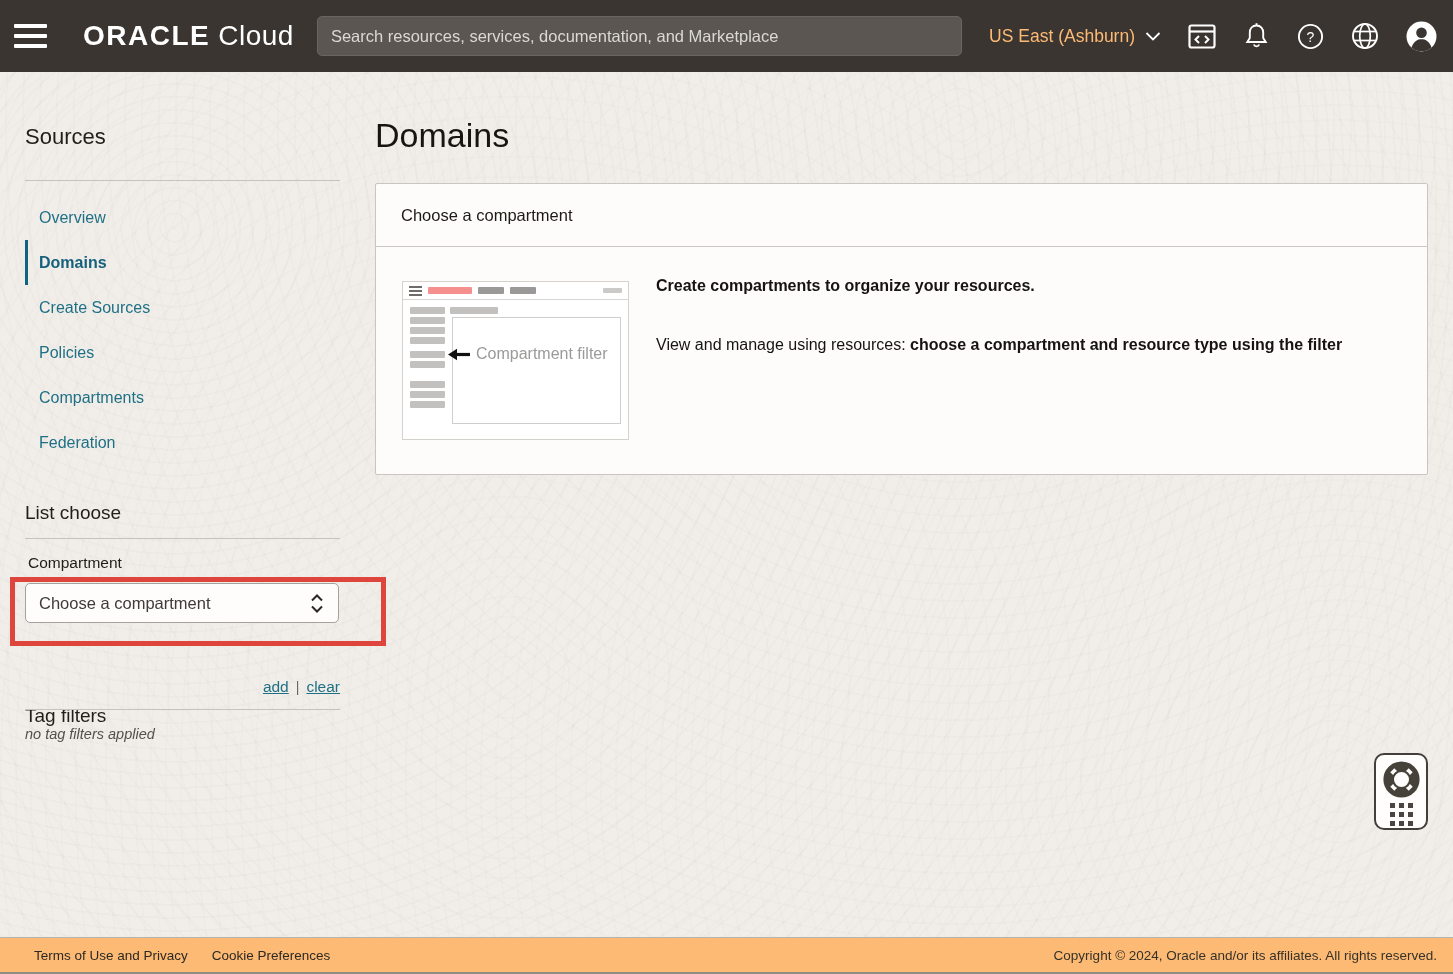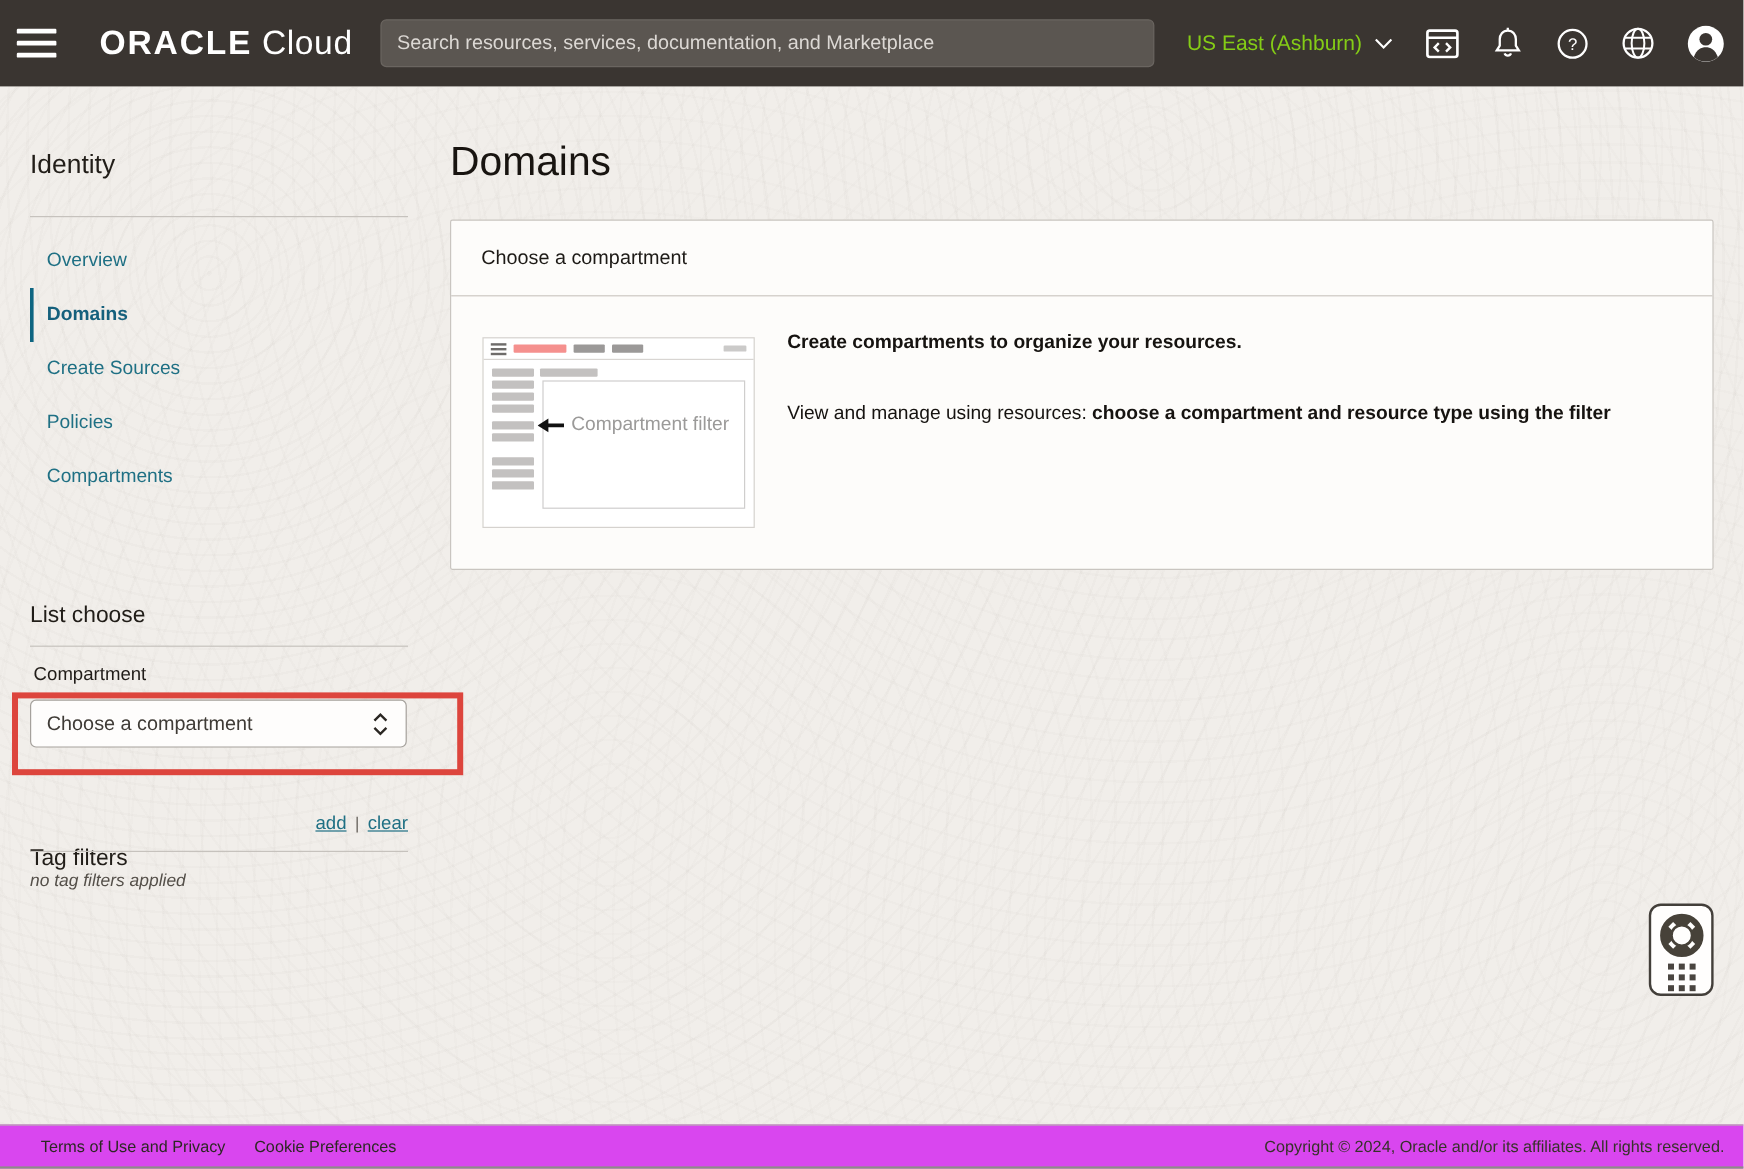--- a/index.html
+++ b/index.html
@@ -17,21 +17,21 @@
   .logo { margin-left:32px; color:#ffffff; font-size:28px; white-space:nowrap; display:flex; align-items:baseline; gap:8px; }
   .logo .bold { font-weight:700; letter-spacing:1.5px; }
   .logo .light { font-weight:300; letter-spacing:0.5px; }
   .search {
     margin-left:23px; width:645px; height:40px; background:#5b5651;
     border:1px solid #6a6560; border-radius:5px; color:#f3f1ee;
     font-size:16.5px; padding:0 13px; outline:none; font-family:"Liberation Sans", sans-serif;
   }
   .search::placeholder { color:#dcd8d4; opacity:1; }
   .topbar-right { margin-left:auto; display:flex; align-items:center; padding-right:16px; }
-  .region { display:flex; align-items:center; gap:10px; color:#84cc16; font-size:17.5px; cursor:pointer; white-space:nowrap; }
+  .region { display:flex; align-items:center; gap:10px; color:#fdba74; font-size:17.5px; cursor:pointer; white-space:nowrap; }
   .tb-icon { margin-left:27px; cursor:pointer; display:flex; align-items:center; }
 
   
   .content {
     position:absolute; top:72px; left:0; width:1453px; height:865px;
     background:
       repeating-radial-gradient(circle at 12% 18%, rgba(110,100,90,0.028) 0 2px, rgba(255,255,255,0.0) 2px 13px),
       repeating-radial-gradient(circle at 66% 6%, rgba(110,100,90,0.022) 0 2px, rgba(255,255,255,0.0) 2px 17px),
       repeating-radial-gradient(circle at 35% 70%, rgba(110,100,90,0.02) 0 2px, rgba(255,255,255,0.0) 2px 20px),
       repeating-radial-gradient(circle at 92% 82%, rgba(110,100,90,0.02) 0 2px, rgba(255,255,255,0.0) 2px 15px),
@@ -103,21 +103,21 @@
     background:#fffefd; border:2px solid #433f3a; border-radius:10px;
     display:flex; flex-direction:column; align-items:center; padding-top:6px; gap:5px;
     cursor:pointer; z-index:10;
   }
   .dots { display:grid; grid-template-columns:repeat(3,5px); grid-template-rows:repeat(3,5px); gap:4px; }
   .dots i { background:#4a4540; display:block; }
 
   
   .footer {
     position:absolute; left:0; bottom:0; width:1453px; height:37px;
-    background:#d946ef; border-top:1px solid #b8b4af; border-bottom:2px solid #8f8b86;
+    background:#fdba74; border-top:1px solid #b8b4af; border-bottom:2px solid #8f8b86;
     display:flex; align-items:center; font-size:13.5px; color:#2c2823; z-index:20;
   }
   .footer a { color:#2c2823; text-decoration:none; cursor:pointer; }
   .footer .f1 { margin-left:34px; } .footer .f2 { margin-left:24px; }
   .footer .copy { margin-left:auto; margin-right:16px; color:#363229; }
 </style>
 </head>
 <body>
 
 <div class="topbar">
@@ -175,29 +175,30 @@
         <circle cx="15.5" cy="11.7" r="5.3" fill="#3a3531"></circle>
         <path d="M5.5 26.5 C7.8 19.9 11.8 18.3 15.5 18.3 C19.2 18.3 23.2 19.9 25.5 26.5 C22.8 29.2 19.4 30.3 15.5 30.3 C11.6 30.3 8.2 29.2 5.5 26.5 Z" fill="#3a3531"></path>
       </svg>
     </span>
   </div>
 </div>
 
 <div class="content">
 
   <aside class="sidebar">
-    <div class="sb-title">Identity</div>
+    <div class="sb-title">Sources</div>
     <div class="sb-divider d1"></div>
 
     <nav class="nav">
       <a class="nav-item">Overview</a>
       <a class="nav-item active">Domains</a>
       <a class="nav-item">Create Sources</a>
       <a class="nav-item">Policies</a>
       <a class="nav-item">Compartments</a>
+      <a class="nav-item">Federation</a>
     </nav>
 
     <div class="ls-title">List choose</div>
     <div class="sb-divider d2"></div>
     <div class="comp-label">Compartment</div>
 
     <div class="annotation"></div>
 
     <div class="comp-select">
       <span class="val">Choose a compartment</span>

